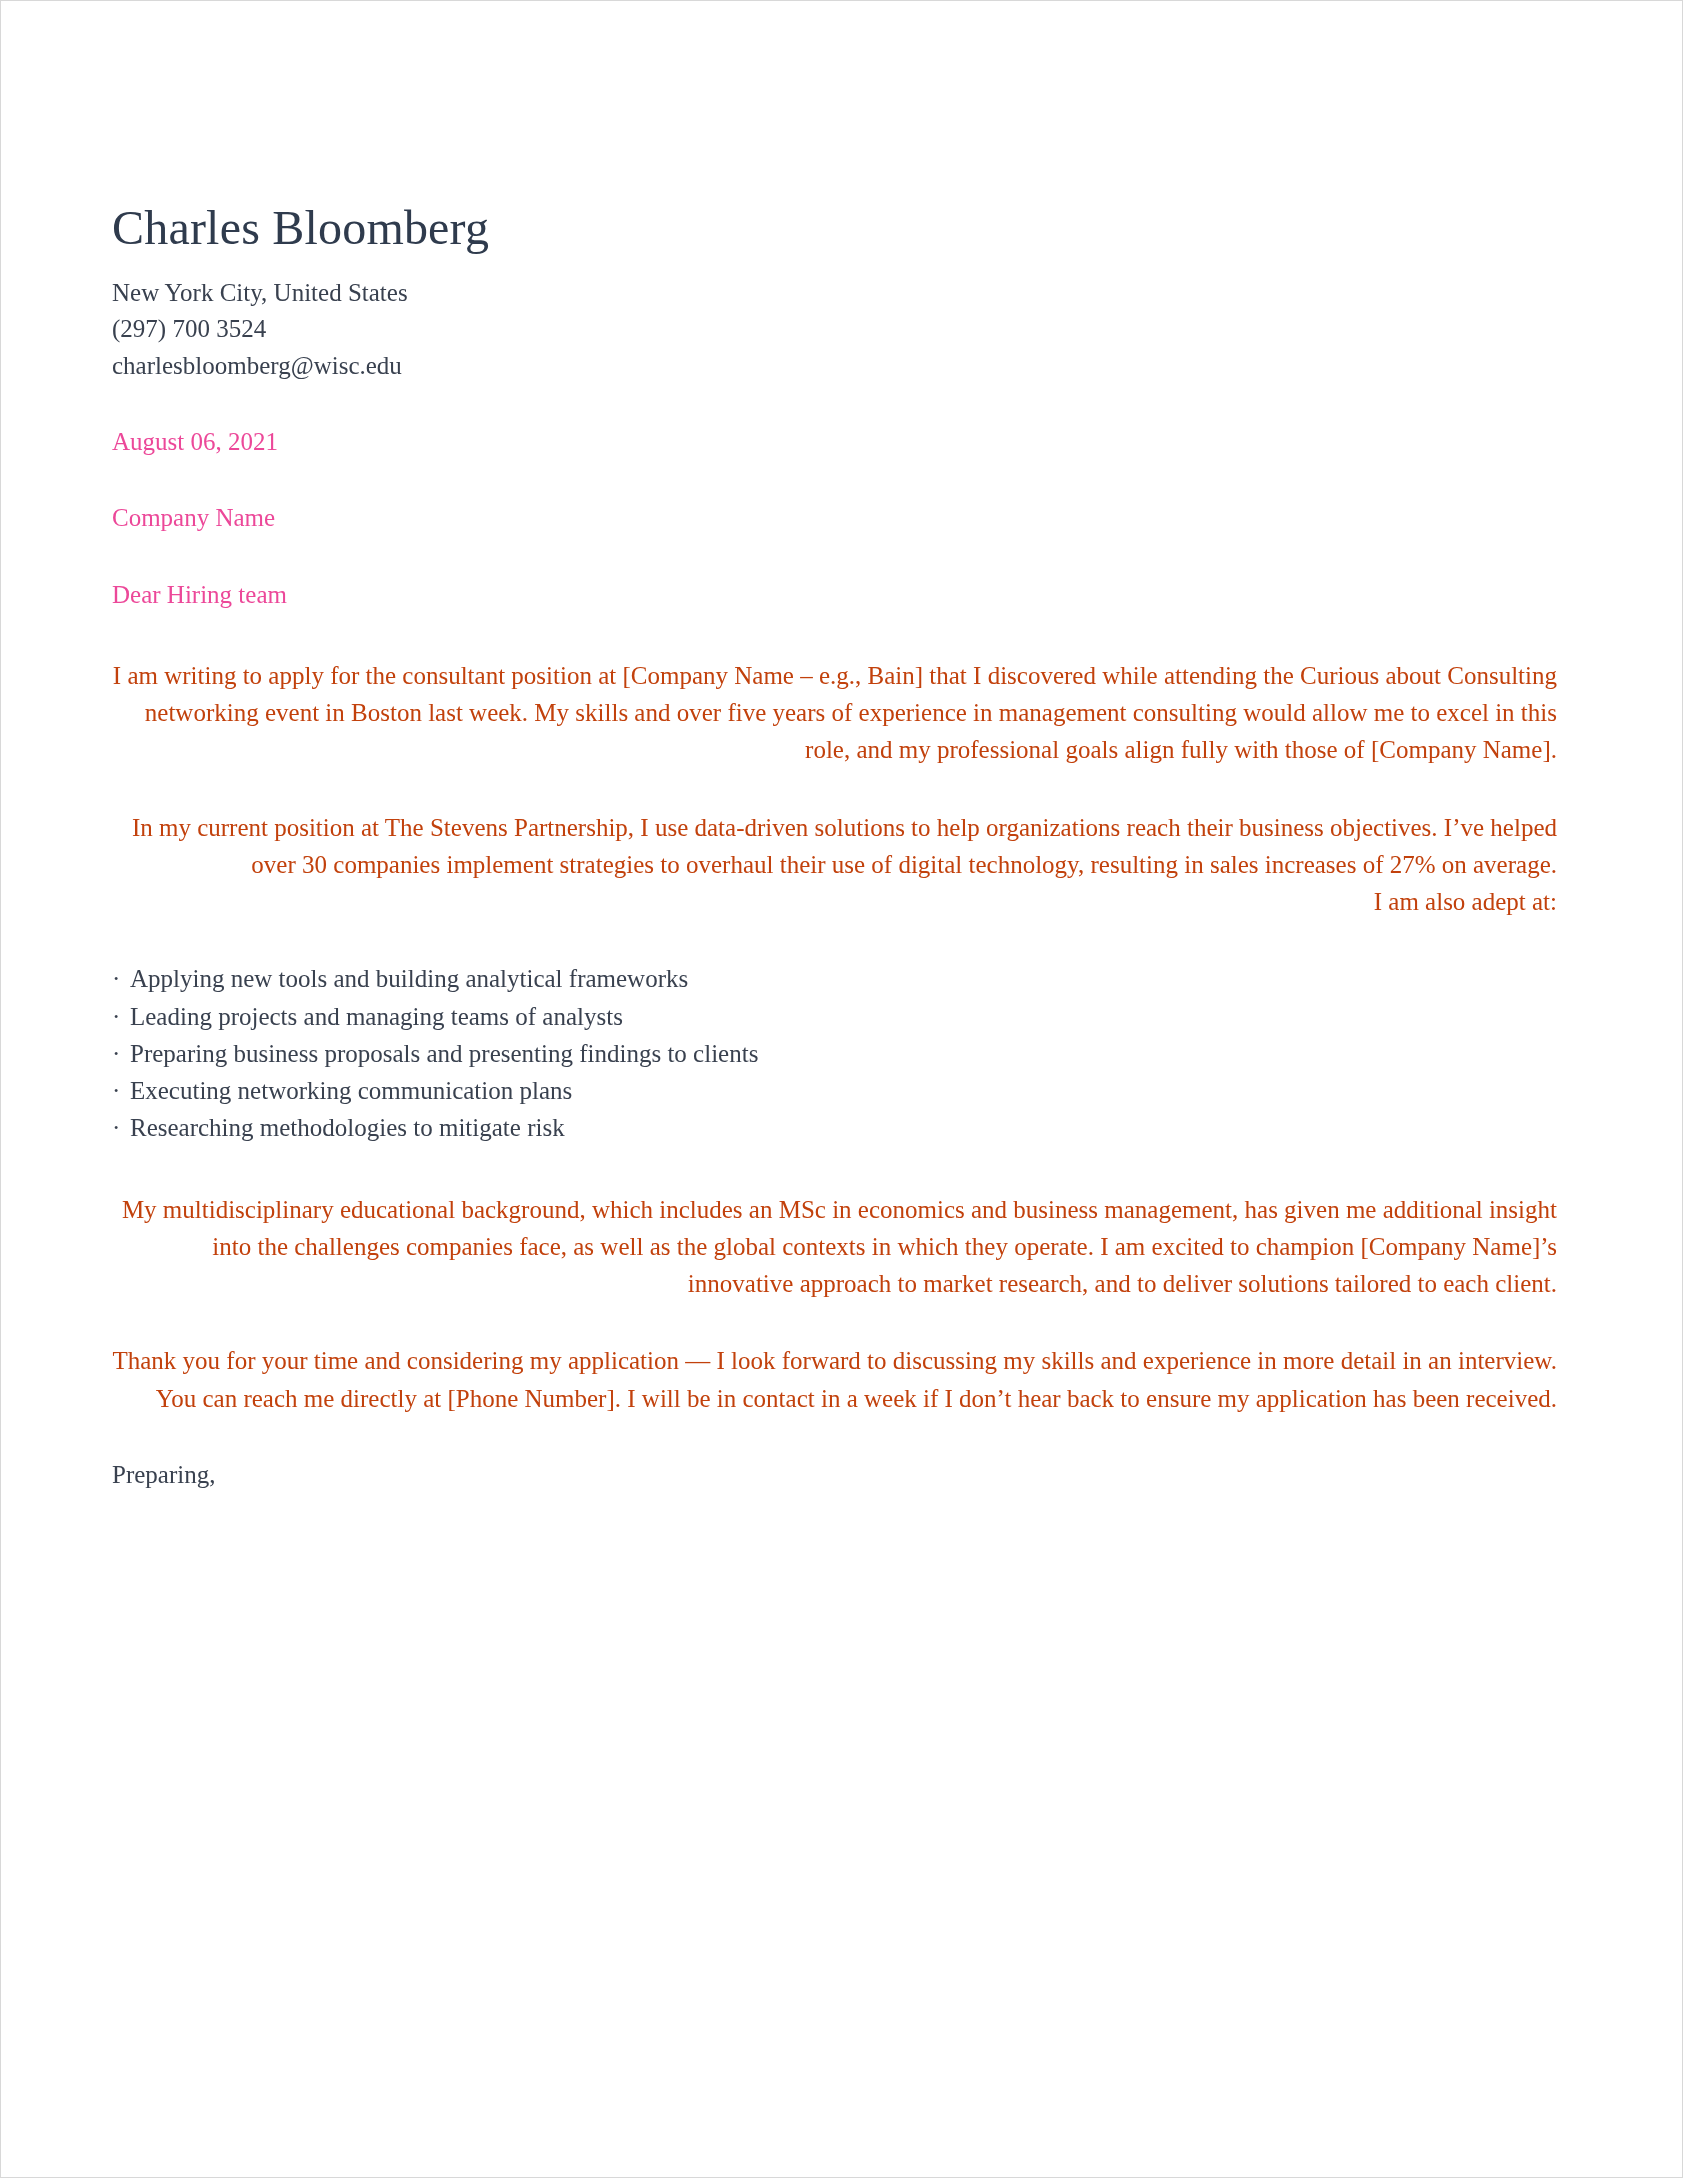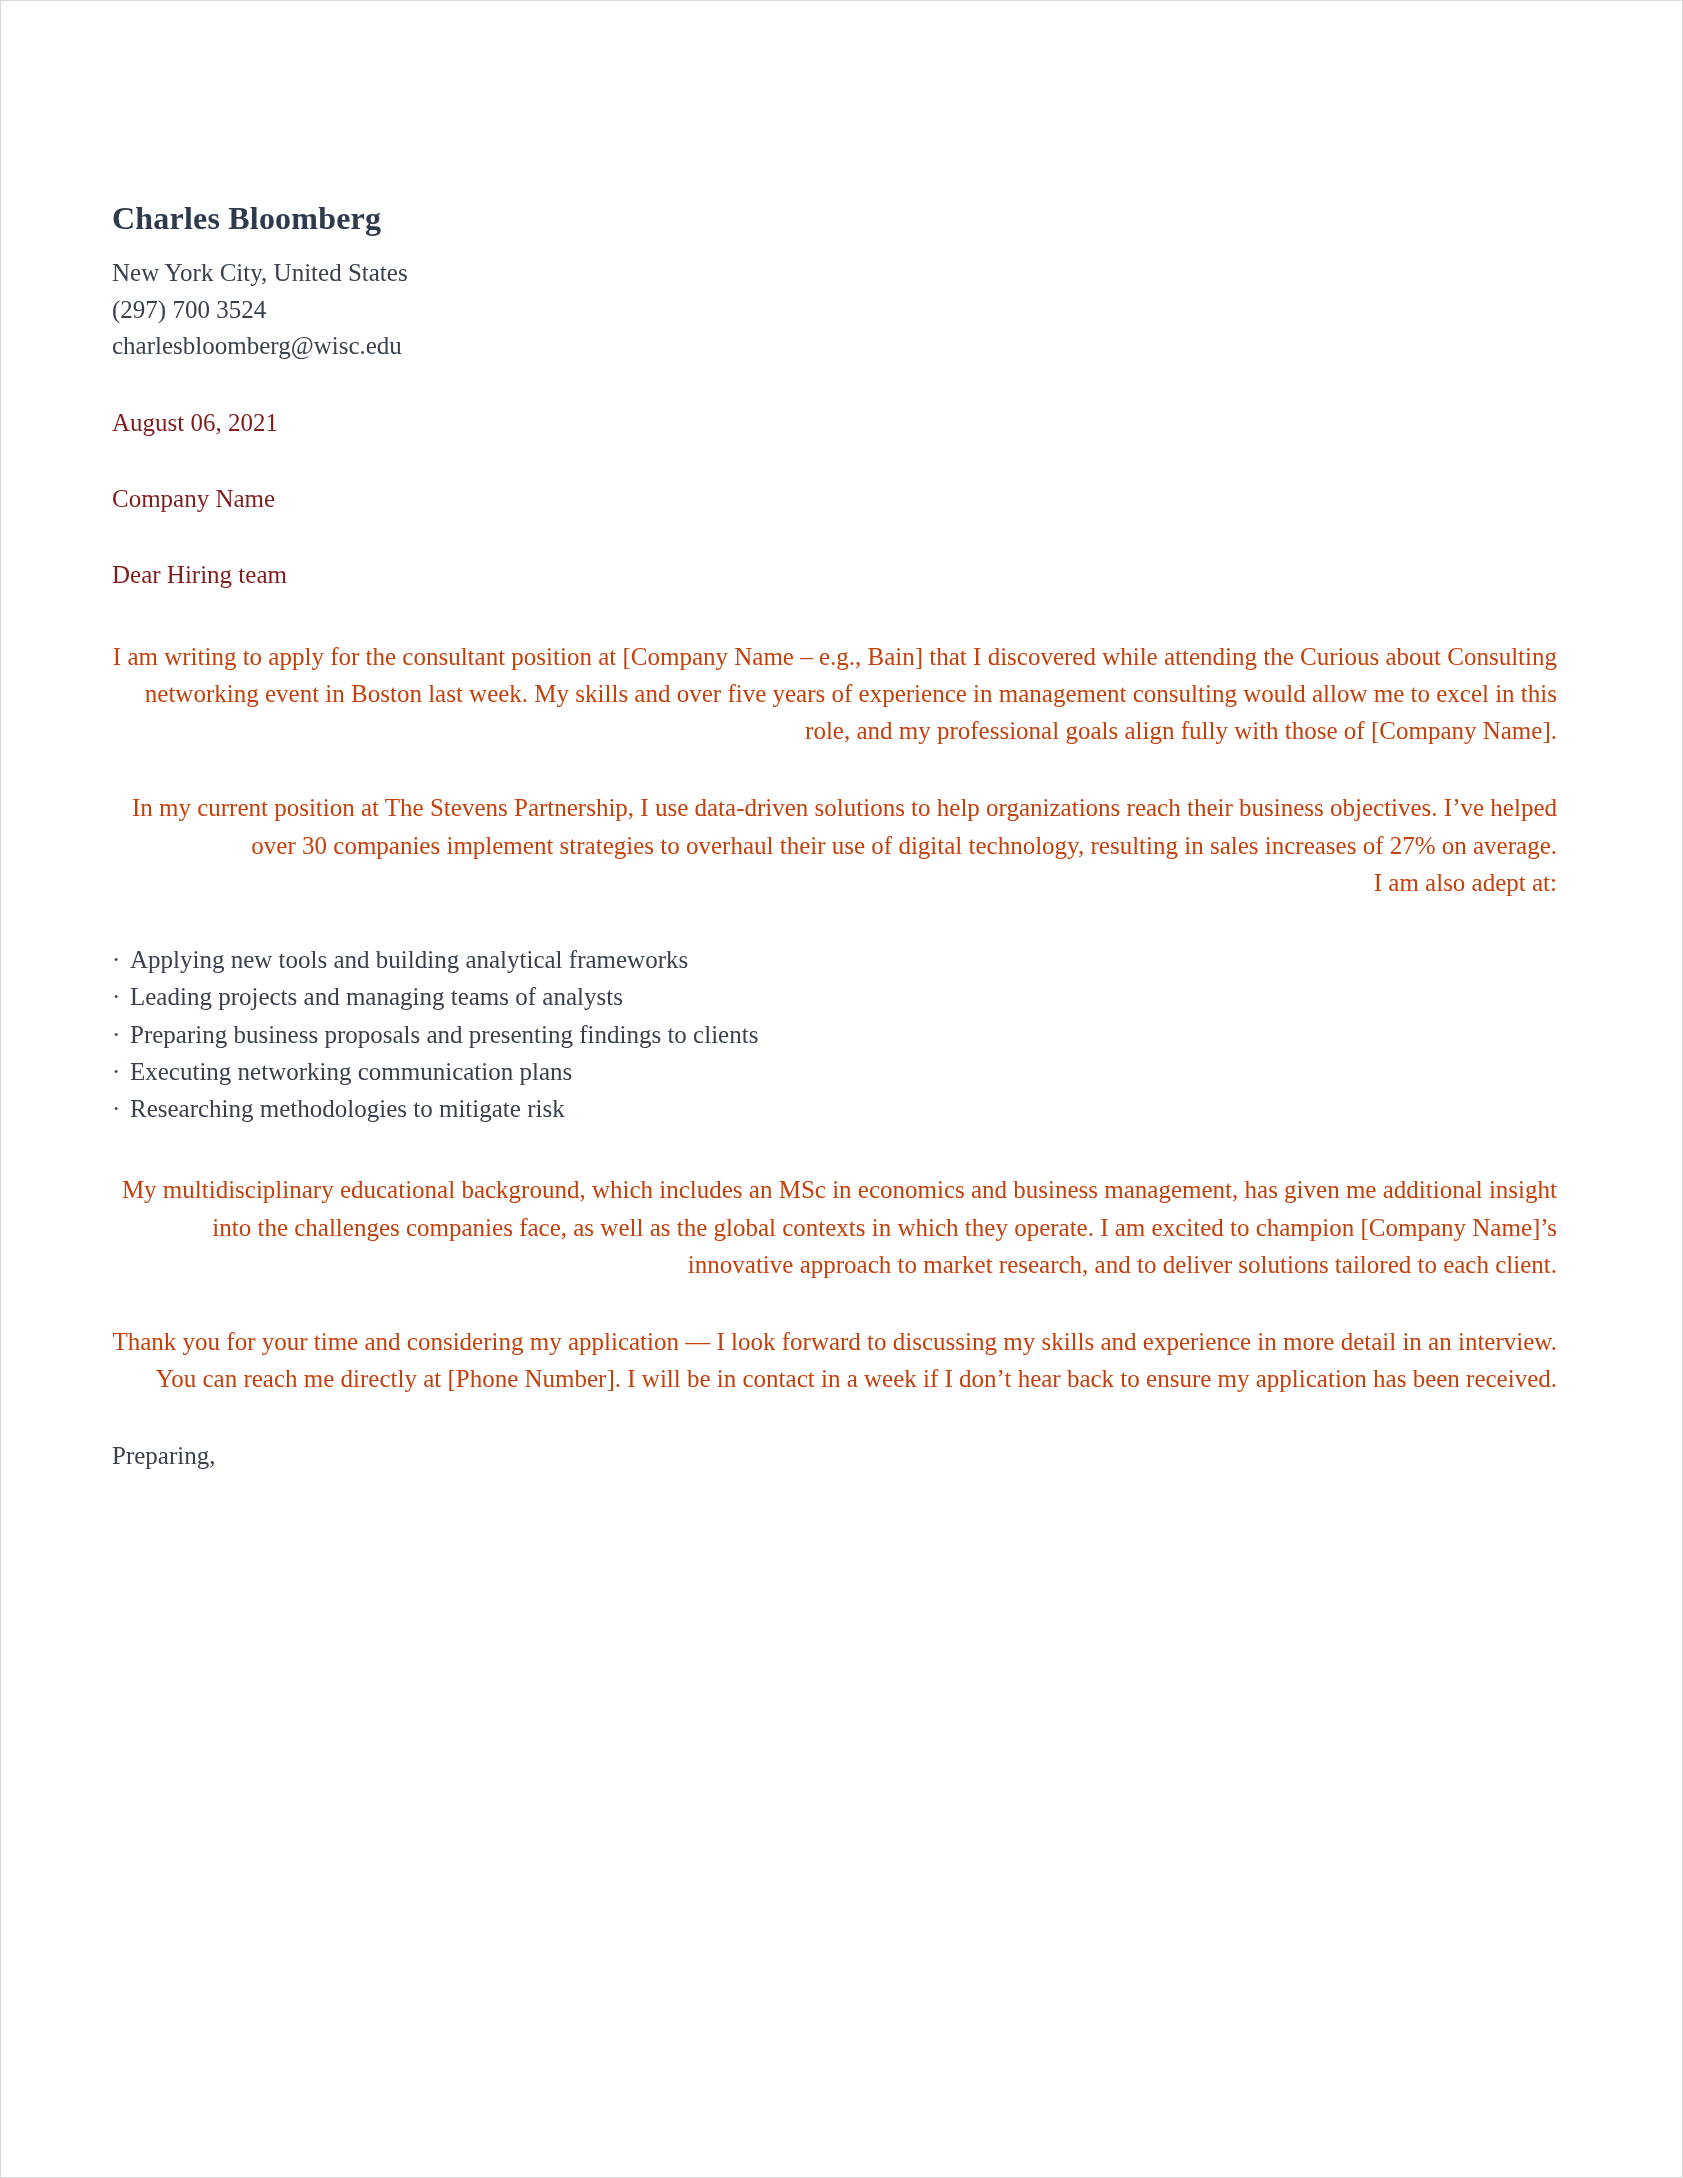--- a/index.html
+++ b/index.html
@@ -18,41 +18,41 @@
     color: #39414f;
     overflow: hidden;
   }
   .content {
     position: absolute;
     left: 111px;
     top: 198px;
     width: 1445px;
   }
   .letter-name {
-    font-size: 32px;
-    font-weight: bold;
+    font-size: 48px;
+    font-weight: normal;
     color: #2f3b4d;
     letter-spacing: 0.2px;
     line-height: 1.2;
     margin: 0 0 18px 0;
   }
   .contact-block {
     margin: 0 0 0 0;
   }
   .contact-line {
     font-size: 25px;
     line-height: 1.46;
     color: #39414f;
   }
   .spacer-md { height: 40px; }
   .spacer-lg { height: 44px; }
   .meta-line {
     font-size: 25px;
     line-height: 1.45;
-    color: #7f1d1d;
+    color: #ec4899;
   }
   .para {
     font-size: 25px;
     line-height: 1.49;
     color: #c2410c;
     margin: 0;
     text-align: right;
   }
   .para + .para-tight {
     margin-top: 0;

